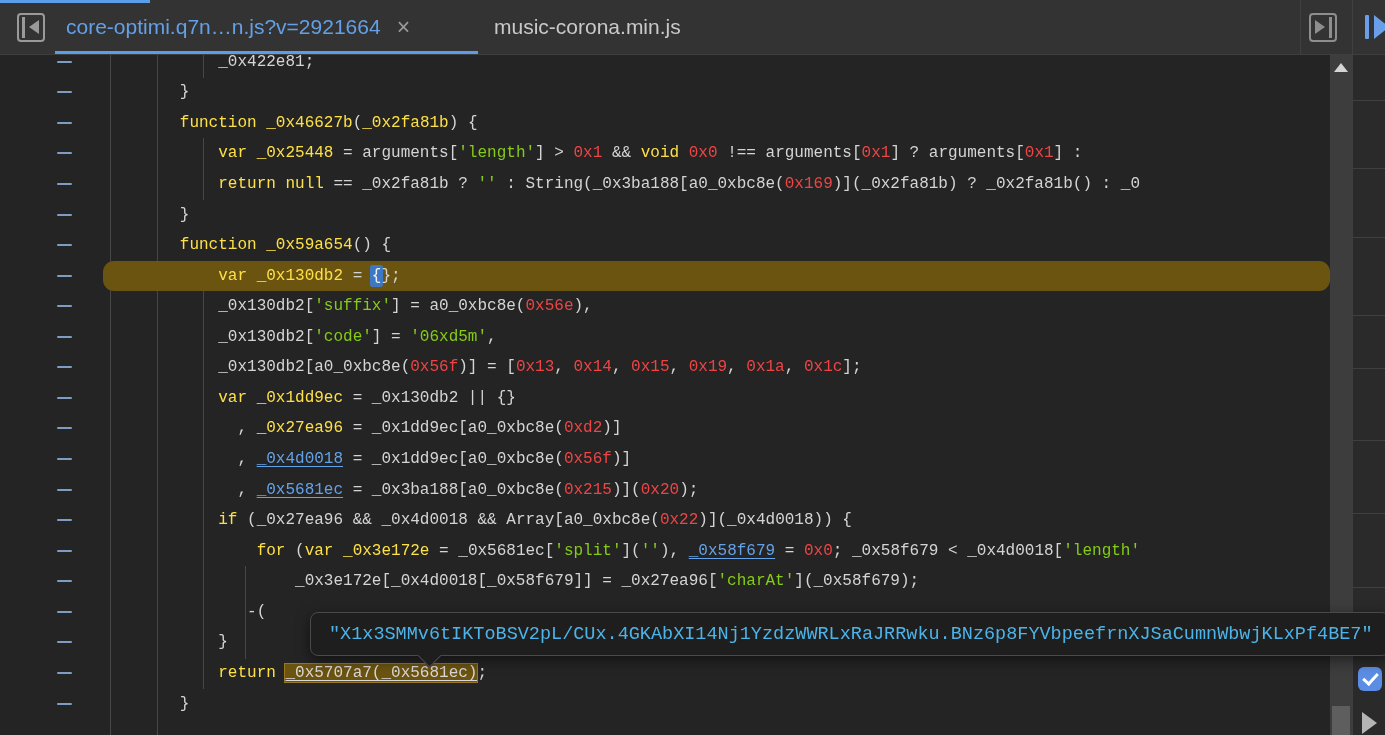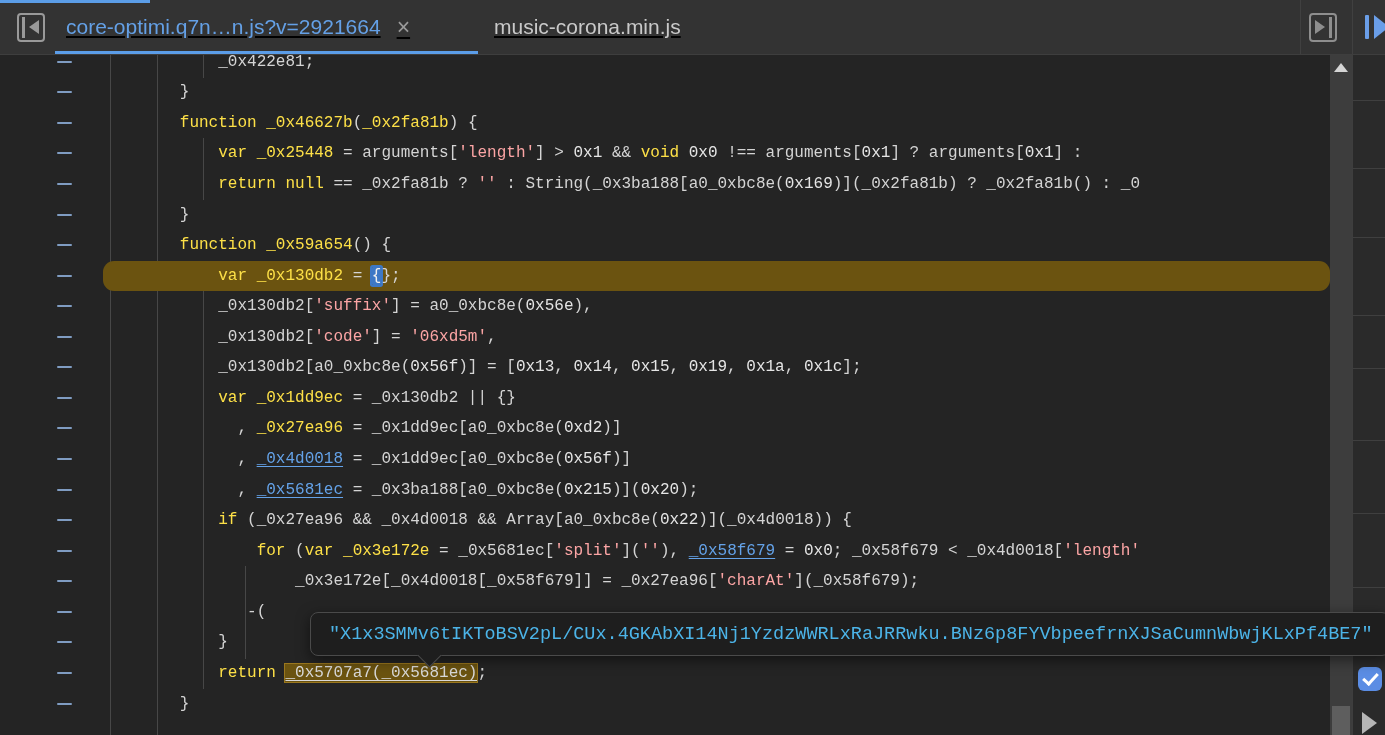--- a/index.html
+++ b/index.html
@@ -9,21 +9,21 @@
   }
   
   .tabbar{position:absolute;left:0;top:0;width:1385px;height:55px;background:#333333;
     border-bottom:1px solid #3e3e3e;box-sizing:border-box;z-index:3;}
   .top-accent{position:absolute;left:0;top:0;width:150px;height:3px;background:#5b9de8;}
   .nav-toggle{position:absolute;left:17px;top:13px;width:28px;height:29px;border:2px solid #9a9a9a;
     border-radius:4px;box-sizing:border-box;cursor:pointer;}
   .nav-toggle .ic-bar{position:absolute;left:3px;top:2px;bottom:2px;width:3px;background:#9a9a9a;}
   .nav-toggle .ic-tri{position:absolute;left:10px;top:5px;width:0;height:0;
     border-top:7px solid transparent;border-bottom:7px solid transparent;border-right:10px solid #9a9a9a;}
-  .tab{position:absolute;top:0;height:54px;display:flex;align-items:center;cursor:pointer;text-decoration:underline;}
+  .tab{position:absolute;top:0;height:54px;display:flex;align-items:center;cursor:pointer;}
   .tab-core{left:55px;width:423px;padding-left:11px;box-sizing:border-box;}
   .tab-core::after{content:"";position:absolute;left:0;right:0;bottom:0;height:3px;background:#5b9de8;}
   .tab-core .tab-label{color:#64a0e6;font-size:21px;}
   .tab-close{color:#9a9a9a;font-size:23px;margin-left:16px;line-height:1;cursor:pointer;}
   .tab-music{left:478px;padding-left:16px;}
   .tab-music .tab-label{color:#c9c9c9;font-size:21px;}
   .vsep{position:absolute;top:0;height:54px;width:1px;background:#404040;}
   .vsep1{left:1300px;} .vsep2{left:1352px;}
   .expand-icon{position:absolute;left:1309px;top:13px;width:28px;height:29px;border:2px solid #8e8e8e;
     border-radius:4px;box-sizing:border-box;cursor:pointer;}
@@ -46,22 +46,22 @@
   .gutter{position:absolute;left:0;top:-8.3px;width:103px;z-index:2;}
   .fold{height:30.57px;position:relative;cursor:pointer;}
   .fold::after{content:"";position:absolute;left:57px;top:14px;width:15px;height:2px;background:#7f9cc2;border-radius:1px;}
   .code{position:absolute;left:0;top:-8.3px;z-index:2;
     font-family:"Liberation Mono","DejaVu Sans Mono",monospace;font-size:16px;color:#d4d4d4;}
   .code-line{height:30.57px;line-height:30.57px;white-space:pre;margin-left:103px;width:1227px;overflow:hidden;}
   .code-line.hl{background:#6b5310;border-radius:11px;}
   .t-k{color:#fde047;}
   .t-v{color:#fde047;}
   .t-vu{color:#64a2e8;text-decoration:underline;text-underline-offset:3px;margin-top:31px;}
-  .t-s{color:#fca5a5;}
-  .t-n{color:#e5e5e5;}
+  .t-s{color:#84cc16;}
+  .t-n{color:#ef4444;}
   .t-d{color:#d4d4d4;}
   .t-box{background:#3d78c6;color:#f0f0f0;box-shadow:0 0 0 2px #3d78c6;border-radius:1px;}
   .t-ev{background:#6b5310;outline:1px solid #9a771e;color:#d8d8d8;
     text-decoration:underline;text-underline-offset:3px;}
   
   .scrollbar{position:absolute;left:1330px;top:55px;width:22px;height:680px;background:#3d3d3d;z-index:2;}
   .sb-up{position:absolute;left:4px;top:8px;width:0;height:0;
     border-left:7px solid transparent;border-right:7px solid transparent;border-bottom:9px solid #d5d5d5;}
   .sb-thumb{position:absolute;left:2px;top:651px;width:18px;height:29px;background:#5e5e5e;cursor:pointer;}
   

